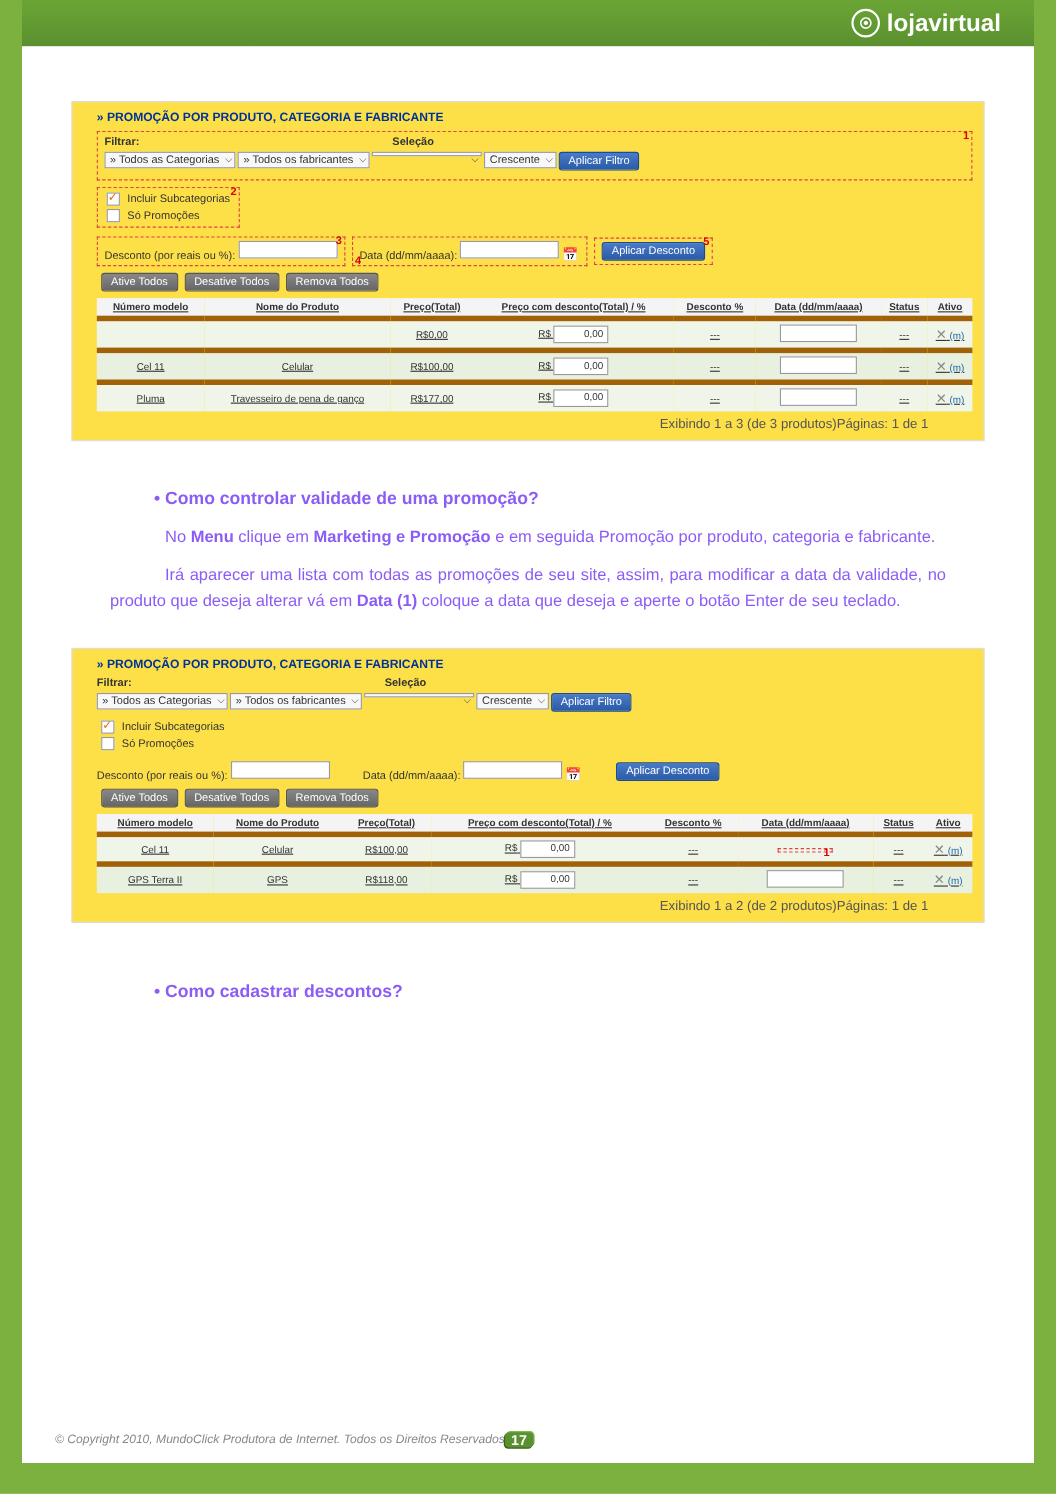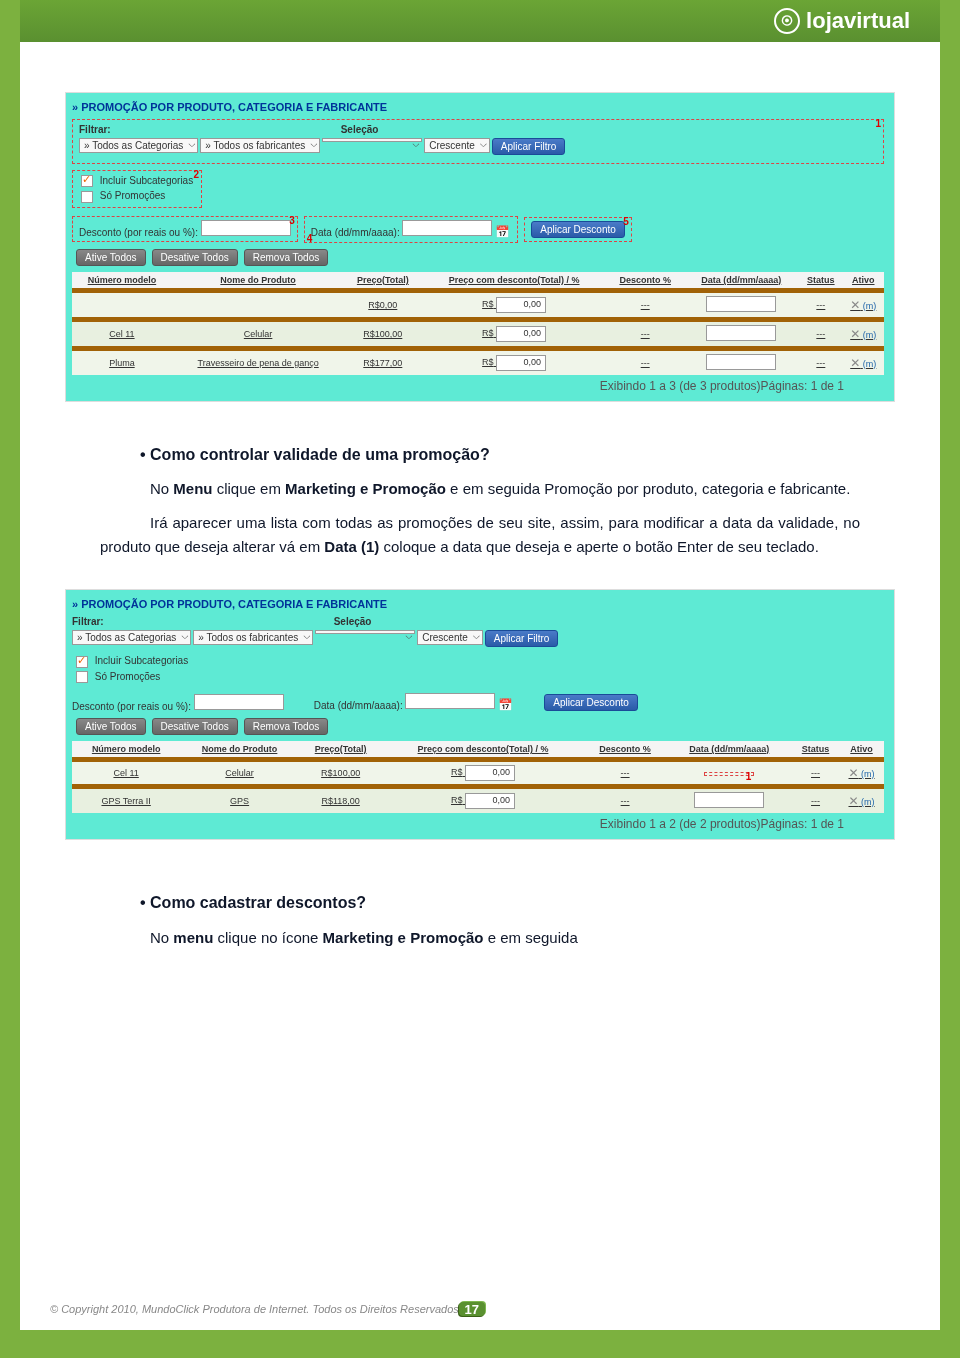--- a/index.html
+++ b/index.html
@@ -25,22 +25,22 @@
   .logo { display:flex; align-items:center; gap:6px; }
   .logo-icon {
     width:22px; height:22px; border:2px solid #fff; border-radius:50%;
     display:flex; align-items:center; justify-content:center; font-size:12px;
   }
   .screenshot {
     border:1px solid #ddd;
     margin: 50px 45px 0 45px;
     font-size:10px;
     color:#333;
-    padding:8px 10px 4px 6px;
-    background:#5eead4;
+    padding:8px 10px 4px 22px;
+    background:#fde047;
   }
   .ss-title { color:#003399; font-weight:bold; font-size:11px; margin-bottom:6px;}
   .ss-title:before { content:"» "; }
   .filter-row { display:flex; align-items:flex-start; gap:2px; margin-bottom:4px; position:relative;}
   .dashed { border:1px dashed #d44; padding:2px 4px; display:inline-block; position:relative;}
   .marker { position:absolute; top:-2px; right:2px; color:#d00; font-weight:bold; font-size:10px;}
   .sel { border:1px solid #999; background:#f8f8f8; padding:1px 14px 1px 4px; font-size:10px; position:relative; display:inline-block;}
   .sel:after { content:"⌵"; position:absolute; right:2px; top:0px; font-size:9px; color:#555;}
   .btn-blue {
     display:inline-block; background:linear-gradient(#4a7bc8,#2a5ba8);
@@ -58,21 +58,21 @@
   .input-box { border:1px solid #999; background:#fff; padding:1px 4px; display:inline-block; min-width:80px; height:12px;}
   .cal-icon { display:inline-block; width:16px; height:14px; font-size:12px;}
   .tbl { width:100%; border-collapse:collapse; margin-top:6px; font-size:9px;text-decoration:underline;}
   .tbl th { background:#5a8a2a; color:#fff; padding:3px 2px; font-weight:bold; text-align:center; font-size:9px;}
   .tbl.greyhead th { background:#f4f4f4; color:#333;}
   .tbl td { background:#e8f0e0; padding:3px 2px; text-align:center; border-top:5px solid #a16207;}
   .tbl tr:nth-child(even) td { background:#f0f5ea;}
   .x-icon { color:#888; font-size:12px;}
   .m-icon { color:#26a; font-size:9px;}
   .footer-row { display:flex; justify-content:flex-end; padding:4px 40px; font-size:12px; color:#555;}
-  .text-content { margin: 40px 80px 0 80px; font-size:15px; color:#0f172a; line-height:1.6; font-family:Verdana,sans-serif;}
+  .text-content { margin: 40px 80px 0 80px; font-size:15px; color:#8b5cf6; line-height:1.6; font-family:Verdana,sans-serif;}
   .text-content p { margin:0 0 10px 0;}
   .bullet-heading { font-weight:bold; font-size:16px; margin:20px 0 10px 40px;}
   .bullet-heading:before { content:"• "; }
   .page-footer {
     position:absolute; bottom:14px; left:0; right:0;
     display:flex; justify-content:flex-start; align-items:center;
     padding:0 30px;
   }
   .copyright { font-size:11px; color:#888; font-style:italic;}
   .page-num {
@@ -289,22 +289,19 @@
     </tbody>
       </table>
     <div class="footer-row">
       <span>Exibindo 1 a 2 (de 2 produtos)</span>
       <span>Páginas: 1 de 1</span>
     </div>
   </div>
 
   <div class="text-content" style="margin-top:50px;">
     <div class="bullet-heading">Como cadastrar descontos?</div>
-    <p class="justify">
-      <span style="margin-left:50px;">No </span><b>menu</b><span> clique no ícone </span><b>Marketing e Promoção</b><span> e em seguida</span>
-    </p>
   </div>
 
   <div class="page-footer">
     <span class="copyright">© Copyright 2010, MundoClick Produtora de Internet. Todos os Direitos Reservados</span>
     <span class="page-num">17</span>
   </div>
 </div>
 
 </body></html>

